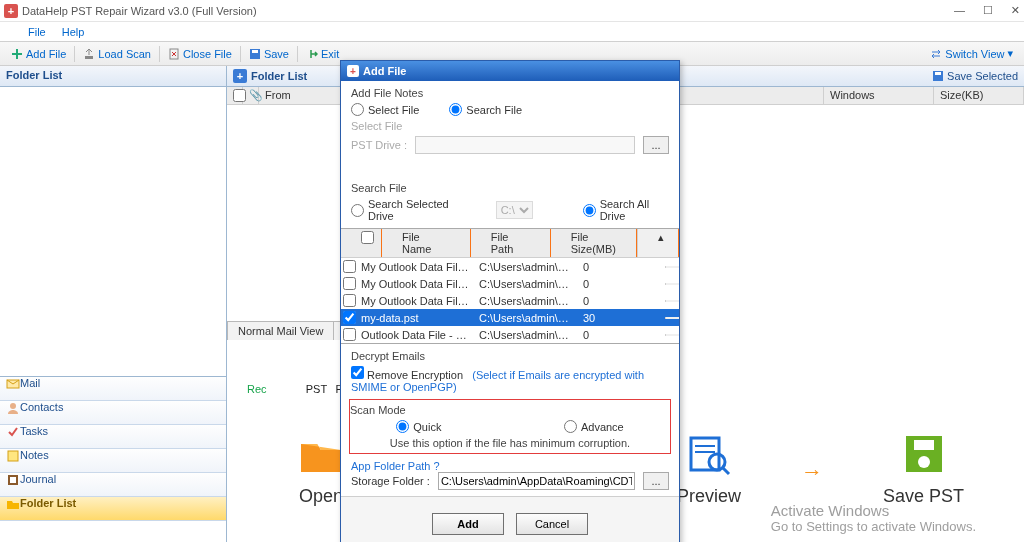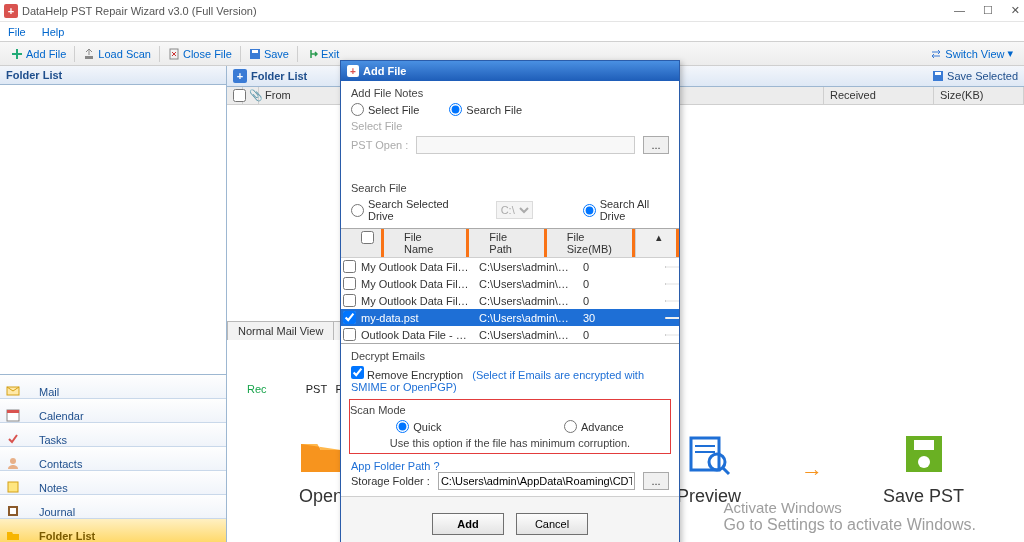--- a/index.html
+++ b/index.html
@@ -1,33 +1,33 @@
 <!DOCTYPE html>
 <html><head>
 <meta charset="utf-8">
 <style>
 *{box-sizing:border-box;margin:0;padding:0;font-family:"Segoe UI",Tahoma,sans-serif;font-size:11px}
 body{background:#fff;width:1024px;height:542px;overflow:hidden;position:relative}
 .titlebar{height:22px;background:#fff;display:flex;align-items:center;padding:0 4px;border-bottom:1px solid #e5e5e5}
 .titlebar .plus{width:14px;height:14px;background:#d9534f;color:#fff;display:inline-flex;align-items:center;justify-content:center;border-radius:2px;font-weight:bold;margin-right:4px}
 .titlebar .t{color:#555}
 .titlebar .winbtns{margin-left:auto;display:flex;gap:18px;color:#555}
-.menubar{height:20px;display:flex;align-items:center;padding:0 2px;gap:4px;border-bottom:1px solid #d0d0d0}
+.menubar{height:20px;display:flex;align-items:center;padding:0 22px;gap:4px;border-bottom:1px solid #d0d0d0}
 .menubar span{color:#0066cc;padding:2px 6px}
 .toolbar{height:24px;background:linear-gradient(#f8f8f8,#ececec);border-bottom:1px solid #cfcfcf;display:flex;align-items:center;padding:0 4px}
 .toolbar .btn{display:flex;align-items:center;gap:3px;padding:2px 6px;color:#0066cc;border:1px solid transparent;cursor:pointer}
 .toolbar .sep{width:1px;height:16px;background:#cfcfcf;margin:0 1px}
 .toolbar .right{margin-left:auto}
 .ico{width:12px;height:12px;display:inline-block}
 .main{display:flex;height:calc(100% - 66px)}
 .leftpanel{width:227px;border-right:1px solid #9db7d1;display:flex;flex-direction:column}
 .panelhead{height:21px;background:linear-gradient(#f3f6fb,#dee8f5);border-bottom:1px solid #9db7d1;color:#1e4e8c;font-weight:bold;padding:3px 6px}
 .treespace{flex:0 0 290px;background:#fff;border-bottom:1px solid #9db7d1}
 .navlist{flex:1;display:flex;flex-direction:column}
-.navitem{height:24px;display:flex;align-items:flex-end;gap:19px;padding:0 6px;border-bottom:1px solid #c9d8ea;background:linear-gradient(#fefefe,#f0f4fa);color:#1e4e8c;cursor:pointer}
+.navitem{height:24px;display:flex;align-items:flex-start;gap:0;padding:0 6px;border-bottom:1px solid #c9d8ea;background:linear-gradient(#fefefe,#f0f4fa);color:#1e4e8c;cursor:pointer}
 .navitem.sel{background:linear-gradient(#fff0c2,#ffd96b);font-weight:bold;color:#7a5a00}
 .navico{width:14px;height:14px}
 .rightpanel{flex:1;position:relative;background:#fff}
 .rphead{height:21px;background:linear-gradient(#f3f6fb,#dee8f5);border-bottom:1px solid #9db7d1;display:flex;align-items:center;padding:0 6px;color:#1e4e8c;font-weight:bold}
 .rphead .save{margin-left:auto;font-weight:normal;display:flex;align-items:flex-end;gap:3px;cursor:pointer}
 .rphead .plus2{width:14px;height:14px;background:#3a7bd5;color:#fff;display:inline-flex;align-items:center;justify-content:center;border-radius:2px;font-weight:bold;margin-right:4px}
 .msgcols{height:18px;display:flex;background:#ececec;border-bottom:1px solid #cfcfcf}
 .msgcols div{border-right:1px solid #cfcfcf;padding:2px 6px;color:#333}
 .bottomtabs{position:absolute;left:0;top:255px;display:flex}
 .bottomtabs div{padding:3px 10px;border:1px solid #b8b8b8;border-bottom:none;background:#f2f2f2;margin-right:-1px;font-size:11px;color:#333;cursor:pointer}
@@ -35,38 +35,38 @@
 .bigtitle{font-size:30px;font-weight:300;color:#16a34a}
 .bigtitle .black{color:#222}
 .bigtitle .orange{color:#f7941e}
 .stepsrow{display:flex;gap:60px;margin-top:30px;margin-left:50px}
 .step{display:flex;flex-direction:column;align-items:center;gap:8px}
 .step svg{width:48px;height:48px}
 .step .lbl{font-size:18px;color:#333}
 .arrow{align-self:center;color:#f7941e;font-size:22px}
 .activate{position:absolute;bottom:8px;right:48px;color:#9e9e9e}
 .activate .h{font-size:15px}
-.activate .s{font-size:16px}
+.activate .s{font-size:13px}
 
 .dialog{position:absolute;left:340px;top:60px;width:340px;background:#fff;border:1px solid #2a5caa;box-shadow:2px 2px 6px rgba(0,0,0,.25);z-index:100;display:flex;flex-direction:column}
 .dlgtitle{height:20px;background:linear-gradient(#4a90e2,#1e5db8);color:#fff;display:flex;align-items:center;padding:0 6px;font-weight:bold}
 .dlgtitle .plus3{width:12px;height:12px;background:#fff;color:#d9534f;display:inline-flex;align-items:center;justify-content:center;border-radius:2px;margin-right:4px;font-weight:bold;font-size:10px}
 .dlgbody{padding:6px 10px;color:#333}
 .dlgbody .lbl{color:#444;margin-bottom:4px}
 .dlgbody .disabled{color:#aaa}
 .radiorow{display:flex;align-items:center;gap:30px;margin:4px 0}
 .radiorow label{display:flex;align-items:center;gap:4px}
 input[type=radio],input[type=checkbox]{margin:0}
 .pstrow{display:flex;align-items:center;gap:8px;margin:4px 0}
 .pstrow .txt{flex:1;height:18px;border:1px solid #ccc;background:#f8f8f8}
 .brws{width:26px;height:18px;border:1px solid #aaa;background:#f0f0f0;display:inline-flex;align-items:center;justify-content:center;cursor:pointer}
 select.drive{height:18px;border:1px solid #ccc;background:#f0f0f0;color:#888}
 .filetable{margin:6px -10px 0;border-top:1px solid #aaa;border-bottom:1px solid #aaa}
 .filetable .hdr{display:flex;background:#ececec;border-bottom:1px solid #cfcfcf}
-.filetable .hdr div{padding:2px 20px;border-right:3px solid #f97316}
+.filetable .hdr div{padding:2px 20px;border-right:1px solid #f97316}
 .filetable .hdr .c0{width:16px}
 .filetable .c1{width:118px}
 .filetable .c2{width:104px}
 .filetable .c3{flex:1}
 .filetable .row{display:flex;align-items:center;padding:0;height:17px}
 .filetable .row div{padding:1px 4px;overflow:hidden;white-space:nowrap;text-overflow:ellipsis}
 .filetable .row .c0{width:16px;display:flex;align-items:center;justify-content:center}
 .filetable .row.sel{background:#1e6fd6;color:#fff}
 .filetable .scrollcol{width:14px;background:#f0f0f0;border-left:1px solid #cfcfcf}
 .decrypt{margin-top:6px}
@@ -153,37 +153,30 @@
     <div class="navlist">
       <div class="navitem">
           <svg class="navico" viewBox="0 0 14 14">
             <rect x="1" y="3" width="12" height="8" fill="#ffe9a8" stroke="#d4a017"></rect>
             <path d="M1 3l6 4 6-4" stroke="#d4a017" fill="none"></path>
           </svg>
           <span>Mail</span>
         </div>
       <div class="navitem">
           <svg class="navico" viewBox="0 0 14 14">
-            <rect x="1" y="2" width="12" height="11" fill="#fff" stroke="#888"></rect>
-            <rect x="1" y="2" width="12" height="3" fill="#d9534f"></rect>
-          </svg>
-          <span>Calendar</span>
-        </div>
-      <div class="navitem">
-          <svg class="navico" viewBox="0 0 14 14">
-            <path d="M3 7l3 3 5-7" stroke="#d9534f" stroke-width="2" fill="none"></path>
-          </svg>
-          <span>Tasks</span>
-        </div>
-      <div class="navitem">
-          <svg class="navico" viewBox="0 0 14 14">
             <circle cx="7" cy="5" r="3" fill="#e8b088"></circle>
             <path d="M2 13c0-3 3-4 5-4s5 1 5 4" fill="#e8b088"></path>
           </svg>
           <span>Contacts</span>
+        </div>
+      <div class="navitem">
+          <svg class="navico" viewBox="0 0 14 14">
+            <path d="M3 7l3 3 5-7" stroke="#d9534f" stroke-width="2" fill="none"></path>
+          </svg>
+          <span>Tasks</span>
         </div>
       <div class="navitem">
           <svg class="navico" viewBox="0 0 14 14">
             <rect x="2" y="2" width="10" height="10" fill="#ffe680" stroke="#d4a017"></rect>
           </svg>
           <span>Notes</span>
         </div>
       <div class="navitem">
           <svg class="navico" viewBox="0 0 14 14">
             <rect x="2" y="2" width="10" height="10" fill="#8b5a2b"></rect>
@@ -210,21 +203,21 @@
             <rect x="3" y="2" width="6" height="3" fill="#fff"></rect>
           </svg>
           <span>Save Selected</span>
         </span>
     </div>
     <div class="msgcols">
       <div style="width:16px"><input type="checkbox" style=""></div>
       <div style="width:16px">📎</div>
       <div style="width:130px">From</div>
       <div style="flex:1"></div>
-      <div style="width:110px">Received</div>
+      <div style="width:110px">Windows</div>
       <div style="width:90px">Size(KB)</div>
     </div>
     <div class="bottomtabs">
       <div>Normal Mail View</div>
       <div>Hex</div>
     </div>
     <div class="bgcontent">
       <div class="bigtitle"><span>Rec</span><span style="opacity:0"> hidden </span><span class="black">PST</span> <span class="black">File in</span> <span class="orange">4 Easy Steps</span></div>
       <div class="stepsrow">
         <div class="step">
@@ -283,21 +276,21 @@
           <input type="radio" name="afo" style="">
           <span>Select File</span>
         </label>
       <label>
           <input type="radio" name="afo" checked="" style="">
           <span>Search File</span>
         </label>
     </div>
     <div class="lbl disabled">Select File</div>
     <div class="pstrow">
-      <span class="disabled">PST Open :</span>
+      <span class="disabled">PST Drive :</span>
       <div class="txt"></div>
       <span class="brws">...</span>
     </div>
     <div style="height:24px"></div>
     <div class="lbl">Search File</div>
     <div class="radiorow">
       <label>
           <input type="radio" name="sf" style="">
           <span>Search Selected Drive</span>
         </label>

